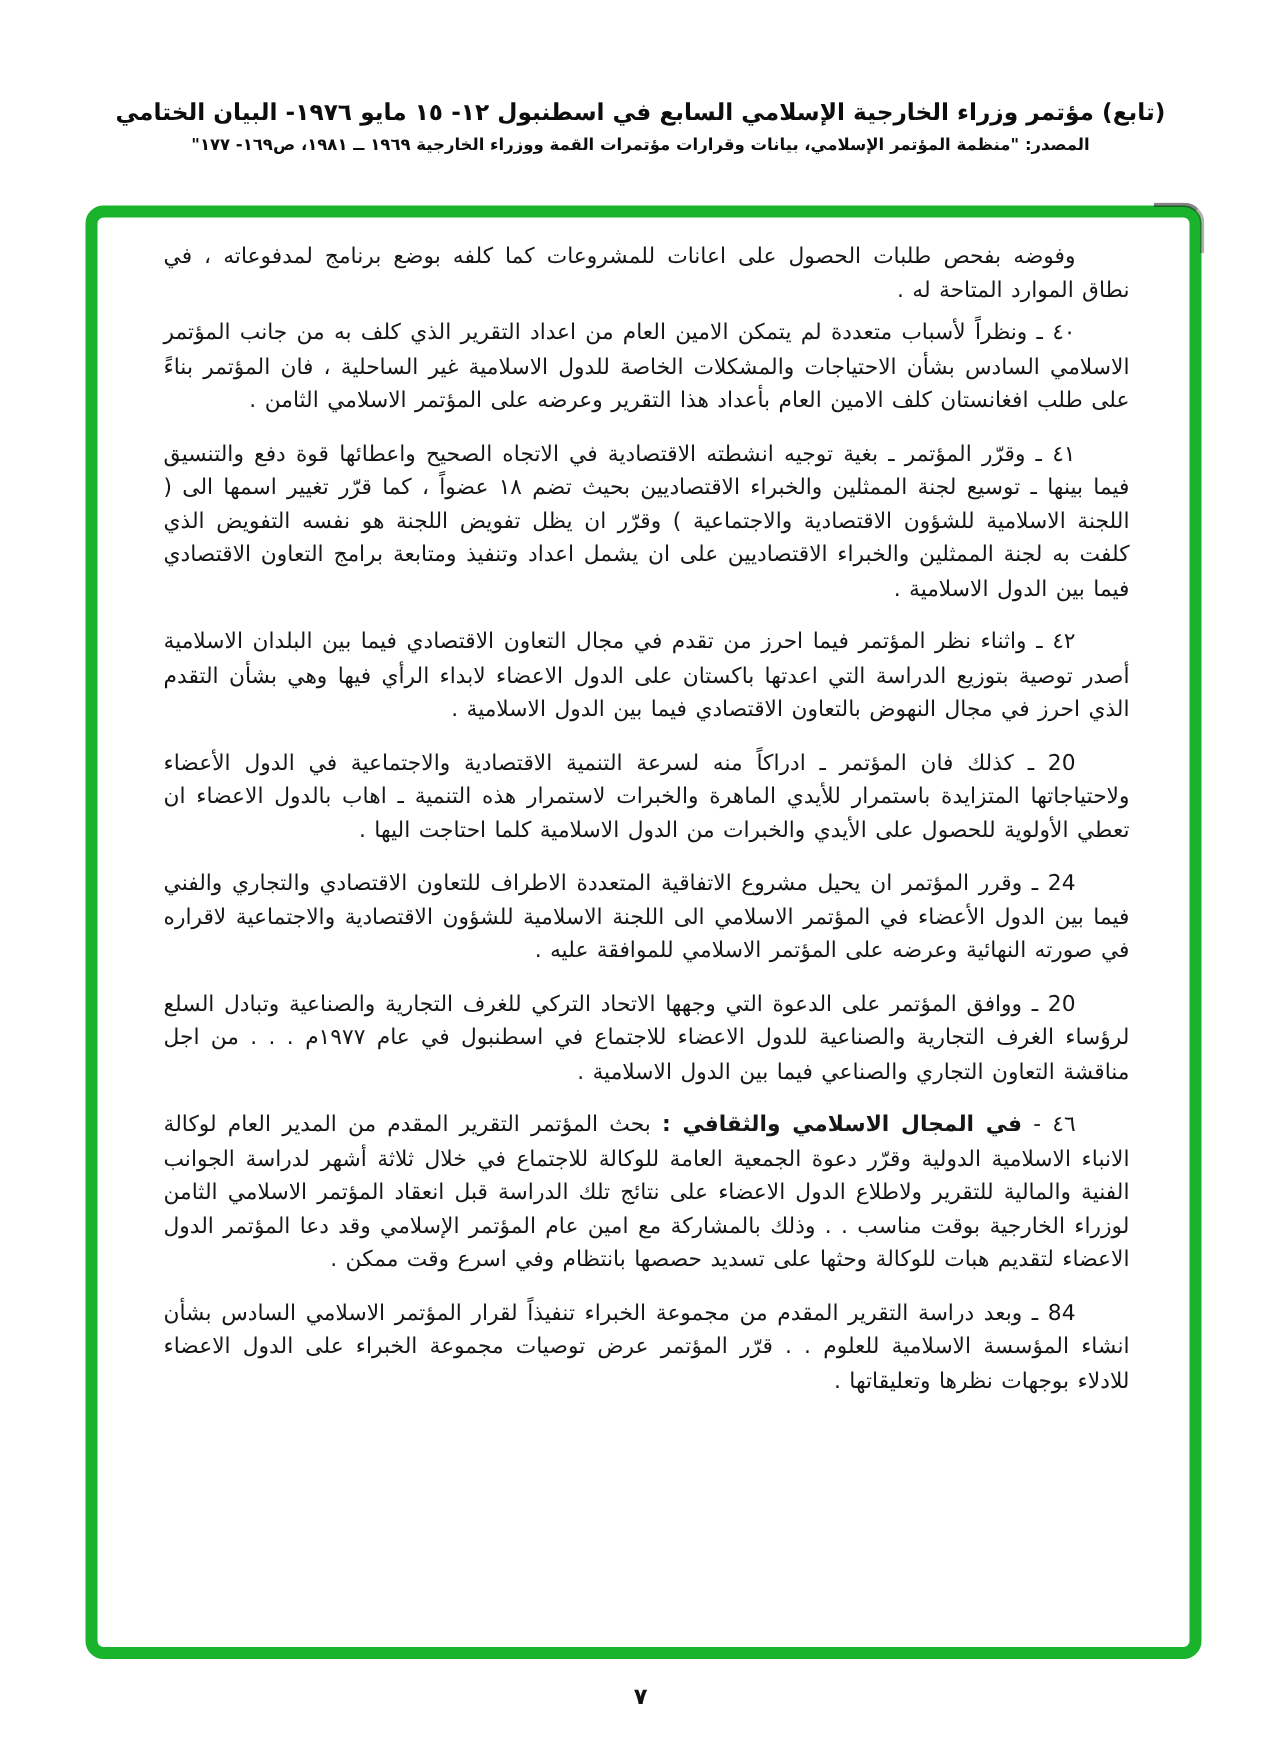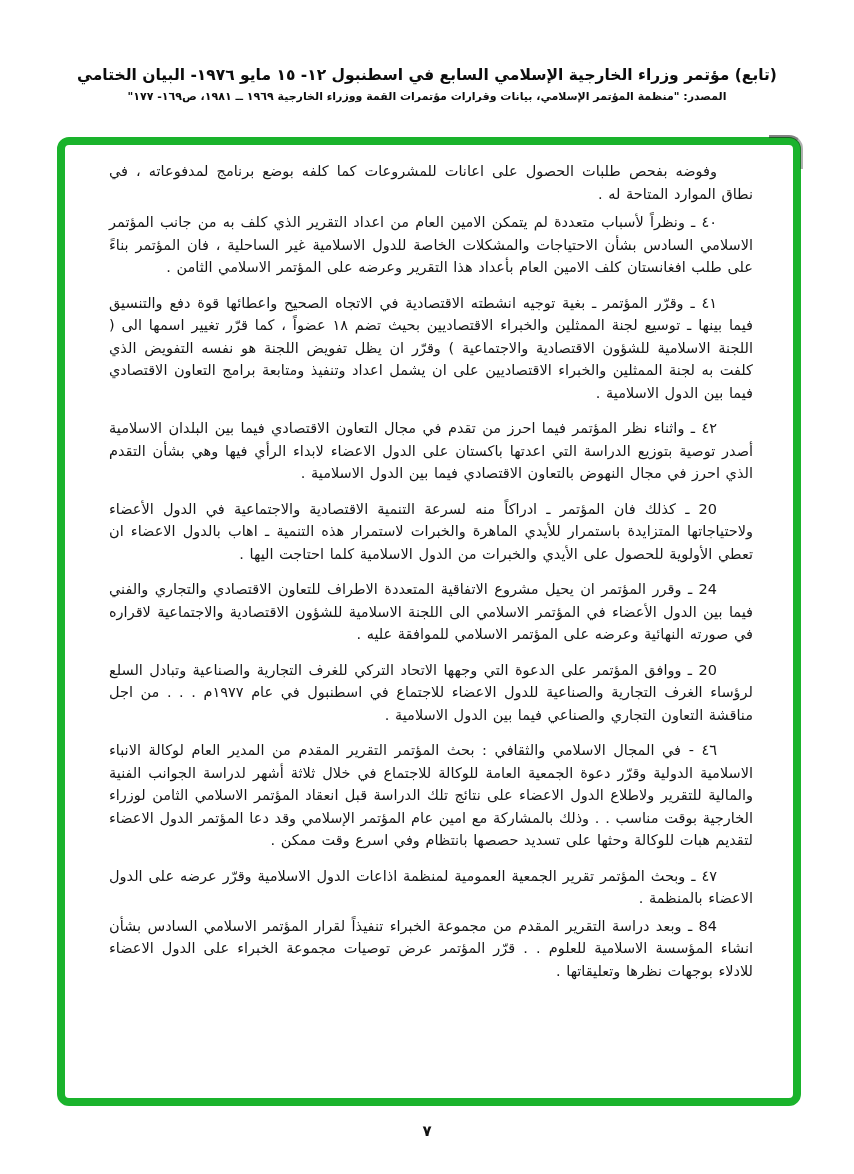--- a/index.html
+++ b/index.html
@@ -74,21 +74,21 @@
     color: #161616;
     font-size: 14.5px;
     line-height: 22.5px;
   }
   .para {
     text-indent: 36px;
     margin-bottom: 13px;
     word-spacing: 1px;
   }
   .para .num { white-space: nowrap; }
-  .para .lead { font-weight: normal; margin-top: 24px; }
+  .para .lead { font-weight: bold; margin-top: 24px; }
   .para.extra-gap { margin-bottom: 6px; }
   .para.tight-gap { margin-bottom: 5px; }
 
   
   .page-number {
     position: absolute;
     top: 1122px;
     left: 0;
     width: 100%;
     text-align: center;
@@ -122,21 +122,20 @@
     <p class="para"><span class="num">٤٢ ـ</span> <span class="lead"></span> <span>واثناء نظر المؤتمر فيما احرز من تقدم في مجال التعاون الاقتصادي فيما بين البلدان الاسلامية أصدر توصية بتوزيع الدراسة التي اعدتها باكستان على الدول الاعضاء لابداء الرأي فيها وهي بشأن التقدم الذي احرز في مجال النهوض بالتعاون الاقتصادي فيما بين الدول الاسلامية .</span></p>
 
     <p class="para"><span class="num">20 ـ</span> <span class="lead"></span> <span>كذلك فان المؤتمر ـ ادراكاً منه لسرعة التنمية الاقتصادية والاجتماعية في الدول الأعضاء ولاحتياجاتها المتزايدة باستمرار للأيدي الماهرة والخبرات لاستمرار هذه التنمية ـ اهاب بالدول الاعضاء ان تعطي الأولوية للحصول على الأيدي والخبرات من الدول الاسلامية كلما احتاجت اليها .</span></p>
 
     <p class="para"><span class="num">24 ـ</span> <span class="lead"></span> <span>وقرر المؤتمر ان يحيل مشروع الاتفاقية المتعددة الاطراف للتعاون الاقتصادي والتجاري والفني فيما بين الدول الأعضاء في المؤتمر الاسلامي الى اللجنة الاسلامية للشؤون الاقتصادية والاجتماعية لاقراره في صورته النهائية وعرضه على المؤتمر الاسلامي للموافقة عليه .</span></p>
 
     <p class="para"><span class="num">20 ـ</span> <span class="lead"></span> <span>ووافق المؤتمر على الدعوة التي وجهها الاتحاد التركي للغرف التجارية والصناعية وتبادل السلع لرؤساء الغرف التجارية والصناعية للدول الاعضاء للاجتماع في اسطنبول في عام ١٩٧٧م . . . من اجل مناقشة التعاون التجاري والصناعي فيما بين الدول الاسلامية .</span></p>
 
     <p class="para"><span class="num">٤٦ -</span> <span class="lead">في المجال الاسلامي والثقافي :</span> <span>بحث المؤتمر التقرير المقدم من المدير العام لوكالة الانباء الاسلامية الدولية وقرّر دعوة الجمعية العامة للوكالة للاجتماع في خلال ثلاثة أشهر لدراسة الجوانب الفنية والمالية للتقرير ولاطلاع الدول الاعضاء على نتائج تلك الدراسة قبل انعقاد المؤتمر الاسلامي الثامن لوزراء الخارجية بوقت مناسب . . وذلك بالمشاركة مع امين عام المؤتمر الإسلامي وقد دعا المؤتمر الدول الاعضاء لتقديم هبات للوكالة وحثها على تسديد حصصها بانتظام وفي اسرع وقت ممكن .</span></p>
 
-    <p class="para tight-gap"><span class="num">٤٧ ـ</span> <span class="lead"></span> <span>وبحث المؤتمر تقرير الجمعية العمومية لمنظمة اذاعات الدول الاسلامية وقرّر عرضه على الدول الاعضاء بالمنظمة .</span></p>
 
     <p class="para"><span class="num">84 ـ</span> <span class="lead"></span> <span>وبعد دراسة التقرير المقدم من مجموعة الخبراء تنفيذاً لقرار المؤتمر الاسلامي السادس بشأن انشاء المؤسسة الاسلامية للعلوم . . قرّر المؤتمر عرض توصيات مجموعة الخبراء على الدول الاعضاء للادلاء بوجهات نظرها وتعليقاتها .</span></p>
 
   </div>
 
   <div class="page-number">٧</div>
 
 </div>
 
 </body></html>

